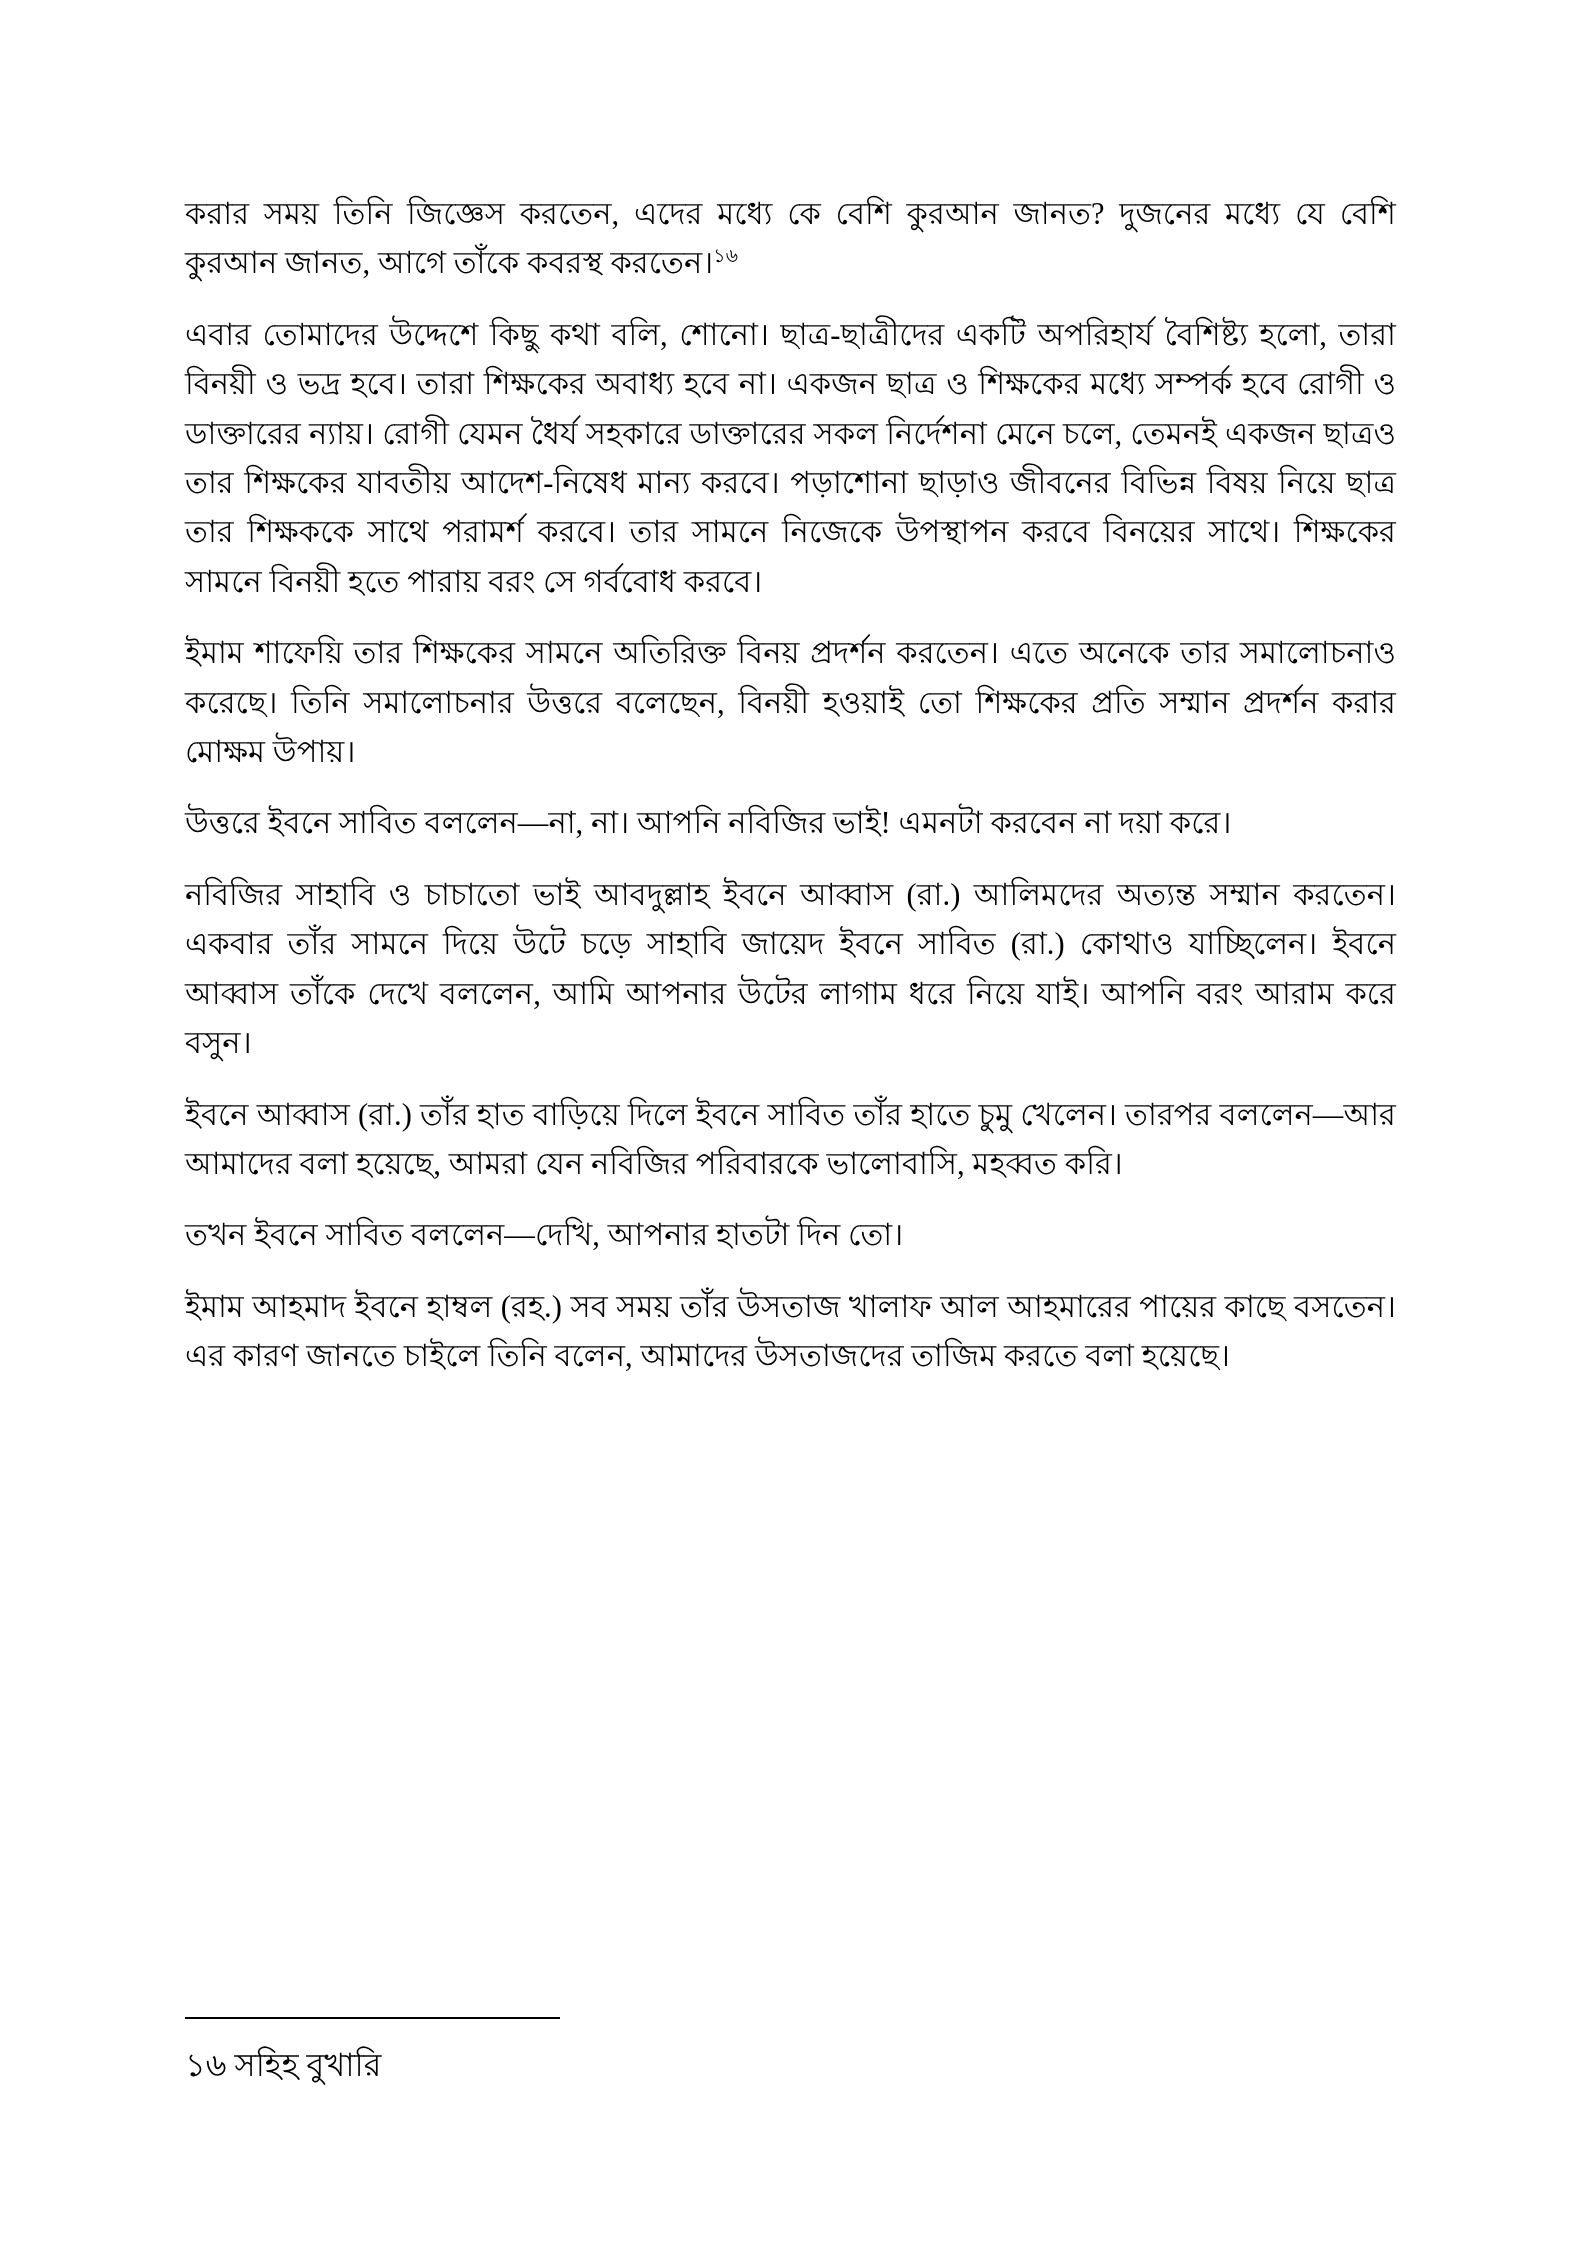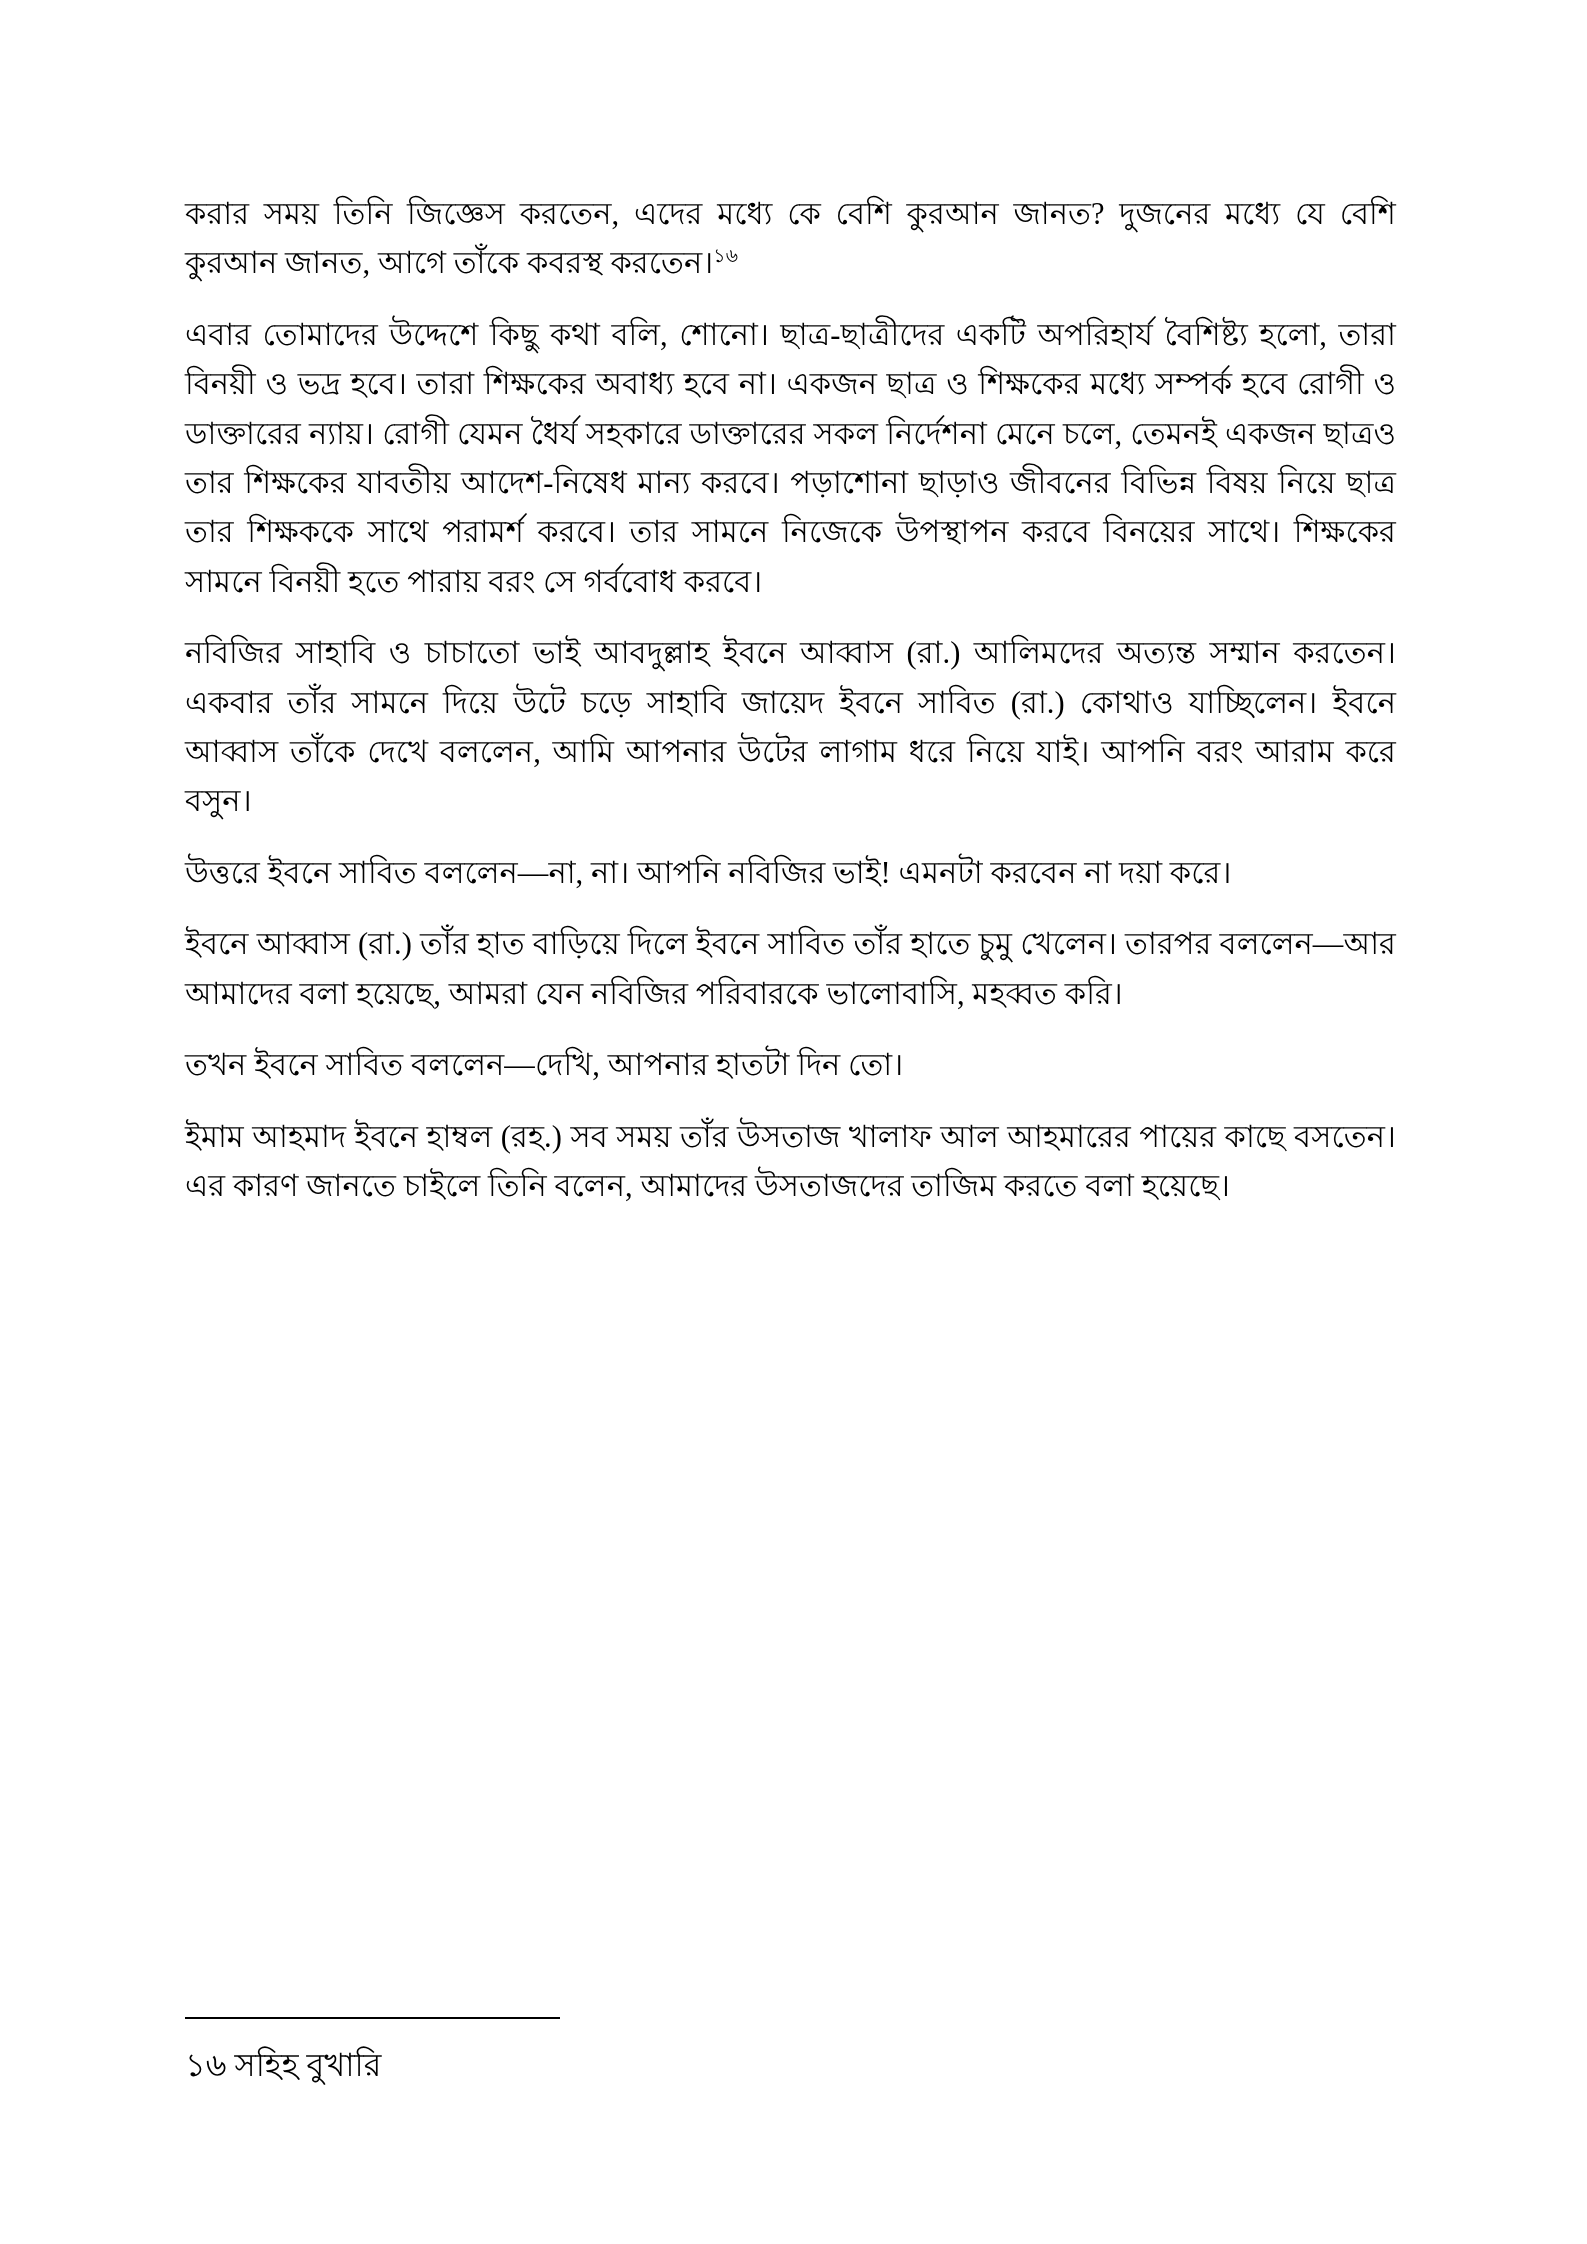--- a/index.html
+++ b/index.html
@@ -67,24 +67,25 @@
 <body>
 
 <div class="page">
 
   <div class="body-text">
 
     <p class="para"><span>করার সময় তিনি জিজ্ঞেস করতেন, এদের মধ্যে কে বেশি কুরআন জানত? দুজনের মধ্যে যে বেশি কুরআন জানত, আগে তাঁকে কবরস্থ করতেন।</span><sup class="fn">১৬</sup></p>
 
     <p class="para"><span>এবার তোমাদের উদ্দেশে কিছু কথা বলি, শোনো। ছাত্র-ছাত্রীদের একটি অপরিহার্য বৈশিষ্ট্য হলো, তারা বিনয়ী ও ভদ্র হবে। তারা শিক্ষকের অবাধ্য হবে না। একজন ছাত্র ও শিক্ষকের মধ্যে সম্পর্ক হবে রোগী ও ডাক্তারের ন্যায়। রোগী যেমন ধৈর্য সহকারে ডাক্তারের সকল নির্দেশনা মেনে চলে, তেমনই একজন ছাত্রও তার শিক্ষকের যাবতীয় আদেশ-নিষেধ মান্য করবে। পড়াশোনা ছাড়াও জীবনের বিভিন্ন বিষয় নিয়ে ছাত্র তার শিক্ষককে সাথে পরামর্শ করবে। তার সামনে নিজেকে উপস্থাপন করবে বিনয়ের সাথে। শিক্ষকের সামনে বিনয়ী হতে পারায় বরং সে গর্ববোধ করবে।</span></p>
 
+    <p class="para"><span>ইমাম শাফেয়ি তার শিক্ষকের সামনে অতিরিক্ত বিনয় প্রদর্শন করতেন। এতে অনেকে তার সমালোচনাও করেছে। তিনি সমালোচনার উত্তরে বলেছেন, বিনয়ী হওয়াই তো শিক্ষকের প্রতি সম্মান প্রদর্শন করার মোক্ষম উপায়।</span></p>
+
+    <p class="para"><span>উত্তরে ইবনে সাবিত বললেন—না, না। আপনি নবিজির ভাই! এমনটা করবেন না দয়া করে।</span></p>
 
     <p class="para"><span>নবিজির সাহাবি ও চাচাতো ভাই আবদুল্লাহ ইবনে আব্বাস (রা.) আলিমদের অত্যন্ত সম্মান করতেন। একবার তাঁর সামনে দিয়ে উটে চড়ে সাহাবি জায়েদ ইবনে সাবিত (রা.) কোথাও যাচ্ছিলেন। ইবনে আব্বাস তাঁকে দেখে বললেন, আমি আপনার উটের লাগাম ধরে নিয়ে যাই। আপনি বরং আরাম করে বসুন।</span></p>
-
-    <p class="para"><span>উত্তরে ইবনে সাবিত বললেন—না, না। আপনি নবিজির ভাই! এমনটা করবেন না দয়া করে।</span></p>
 
 
     <p class="para"><span>ইবনে আব্বাস (রা.) তাঁর হাত বাড়িয়ে দিলে ইবনে সাবিত তাঁর হাতে চুমু খেলেন। তারপর বললেন—আর আমাদের বলা হয়েছে, আমরা যেন নবিজির পরিবারকে ভালোবাসি, মহব্বত করি।</span></p>
 
     <p class="para"><span>তখন ইবনে সাবিত বললেন—দেখি, আপনার হাতটা দিন তো।</span></p>
 
     <p class="para last-para"><span>ইমাম আহমাদ ইবনে হাম্বল (রহ.) সব সময় তাঁর উসতাজ খালাফ আল আহমারের পায়ের কাছে বসতেন। এর কারণ জানতে চাইলে তিনি বলেন, আমাদের উসতাজদের তাজিম করতে বলা হয়েছে।</span></p>
 
   </div>
 

